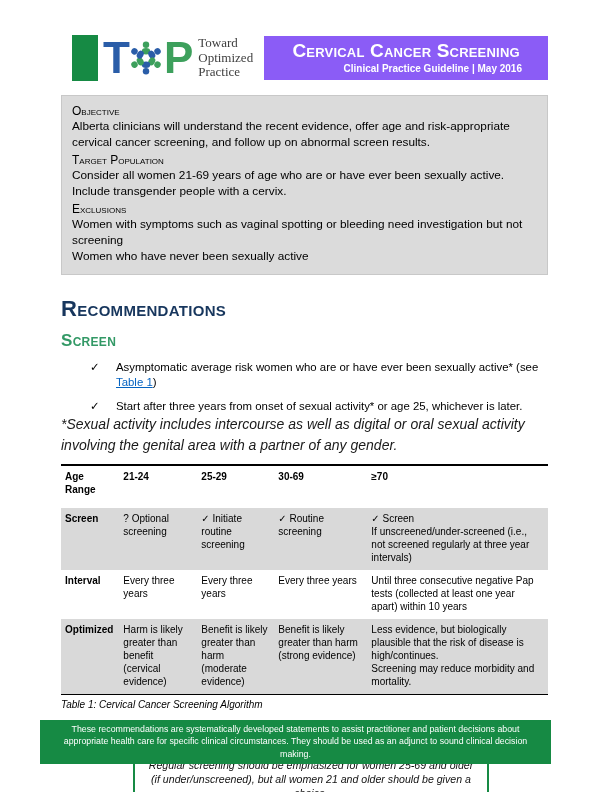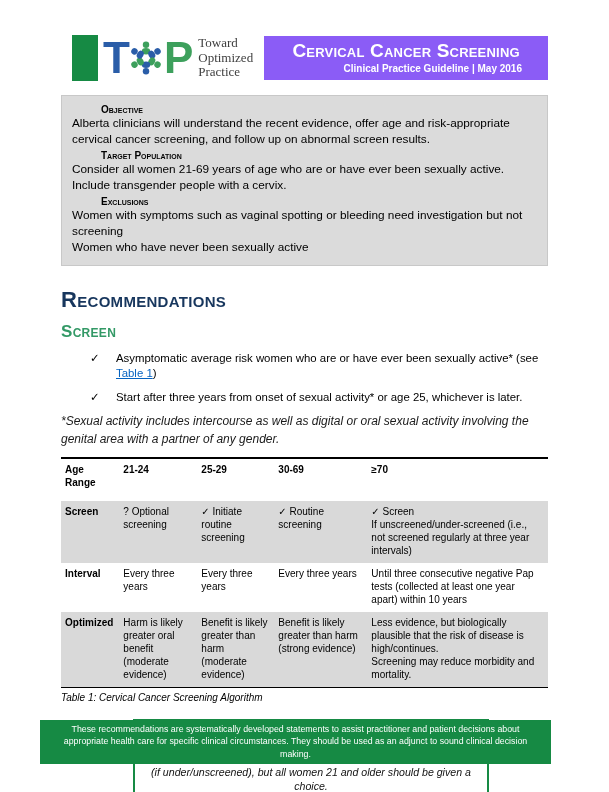--- a/index.html
+++ b/index.html
@@ -36,34 +36,34 @@
     font-variant: small-caps; font-weight: bold; font-size: 19px;
     line-height: 1.1; letter-spacing: .2px;
   }
   .banner-subtitle {
     font-weight: bold; font-size: 10px; text-align: right; padding-right: 18px;
     margin-top: 2px;
   }
   
   .content { position: absolute; top: 95px; left: 61px; right: 61px; }
   .info-box { background: #dbdbdb; border: 1px solid #c8c8c8; padding: 5px 10px 9px; }
-  .sc-head { font-variant: small-caps; font-weight: bold; font-size: 10px; margin-top: 3px; margin-left: 29px; }
+  .sc-head { font-variant: small-caps; font-weight: normal; font-size: 12px; margin-top: 3px; }
   .info-text { font-size: 11.8px; line-height: 1.32; margin-top: 1px; }
   .rec-title {
     margin-top: 21px; color: #17365D; font-variant: small-caps;
     font-weight: bold; font-size: 22px; letter-spacing: .3px;
   }
   .screen-title {
     margin-top: 9px; color: #339966; font-variant: small-caps;
     font-weight: bold; font-size: 17px; letter-spacing: .3px;
   }
   .check-item { display: flex; margin: 9px 0 0 29px; font-size: 11.4px; line-height: 1.3; }
   .check-mark { width: 26px; flex: 0 0 auto; }
   .doc-link { color: #0563C1; text-decoration: underline; cursor: pointer; }
-  .footnote { margin-top: 9px; font-style: italic; font-size: 12px; line-height: 1.45; color: #1a1a1a; }
+  .footnote { margin-top: 1px; font-style: italic; font-size: 14px; line-height: 1.45; color: #1a1a1a; }
   
   table.algo {
     width: 100%; border-collapse: collapse; margin-top: 9px;
     border-top: 2px solid #000; border-bottom: 1px solid #000;
     font-size: 10px; line-height: 1.3;
   }
   table.algo th, table.algo td { text-align: left; vertical-align: top; padding: 4px 6px 6px 4px; font-weight: normal; }
   table.algo thead th { font-weight: bold; padding-bottom: 12px; }
   table.algo .row-label { font-weight: bold; }
   table.algo tr.gray { background: #D9D9D9; }
@@ -176,21 +176,21 @@
         </tr>
         <tr>
           <td class="row-label">Interval</td>
           <td class="preline">Every three years</td>
           <td class="preline">Every three years</td>
           <td class="preline">Every three years</td>
           <td class="preline">Until three consecutive negative Pap tests (collected at least one year apart) within 10 years</td>
         </tr>
         <tr class="gray">
           <td class="row-label">Optimized</td>
-          <td class="preline">Harm is likely greater oral benefit (moderate evidence)</td>
+          <td class="preline">Harm is likely greater than benefit (cervical evidence)</td>
           <td class="preline">Benefit is likely greater than harm (moderate evidence)</td>
           <td class="preline">Benefit is likely greater than harm (strong evidence)</td>
           <td class="preline">Less evidence, but biologically plausible that the risk of disease is high/continues.
 Screening may reduce morbidity and mortality.</td>
         </tr>
       </tbody>
     </table>
     <div class="table-caption">Table 1: Cervical Cancer Screening Algorithm</div>
 
     <div class="pp-box">

